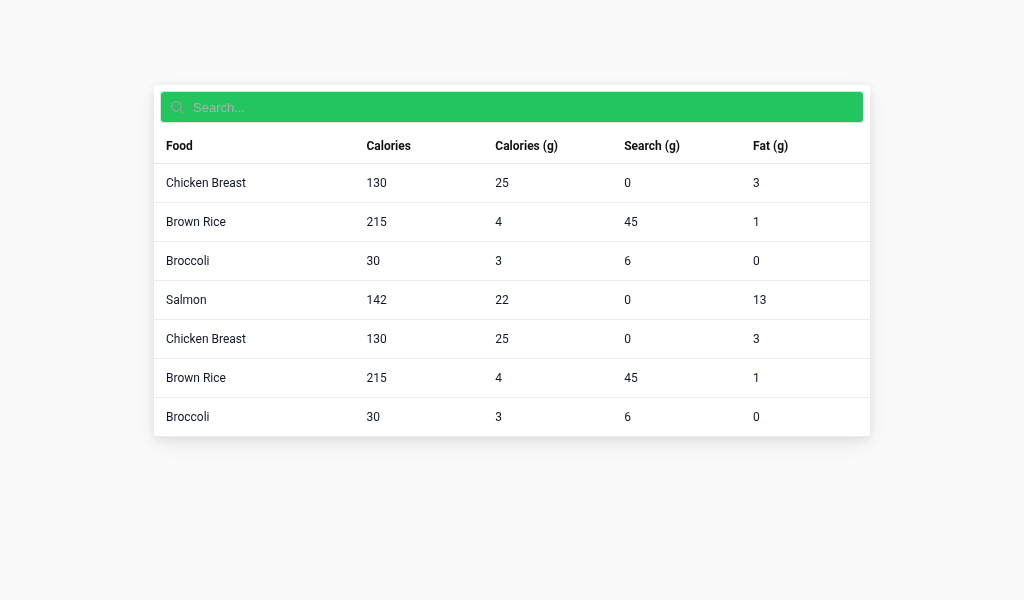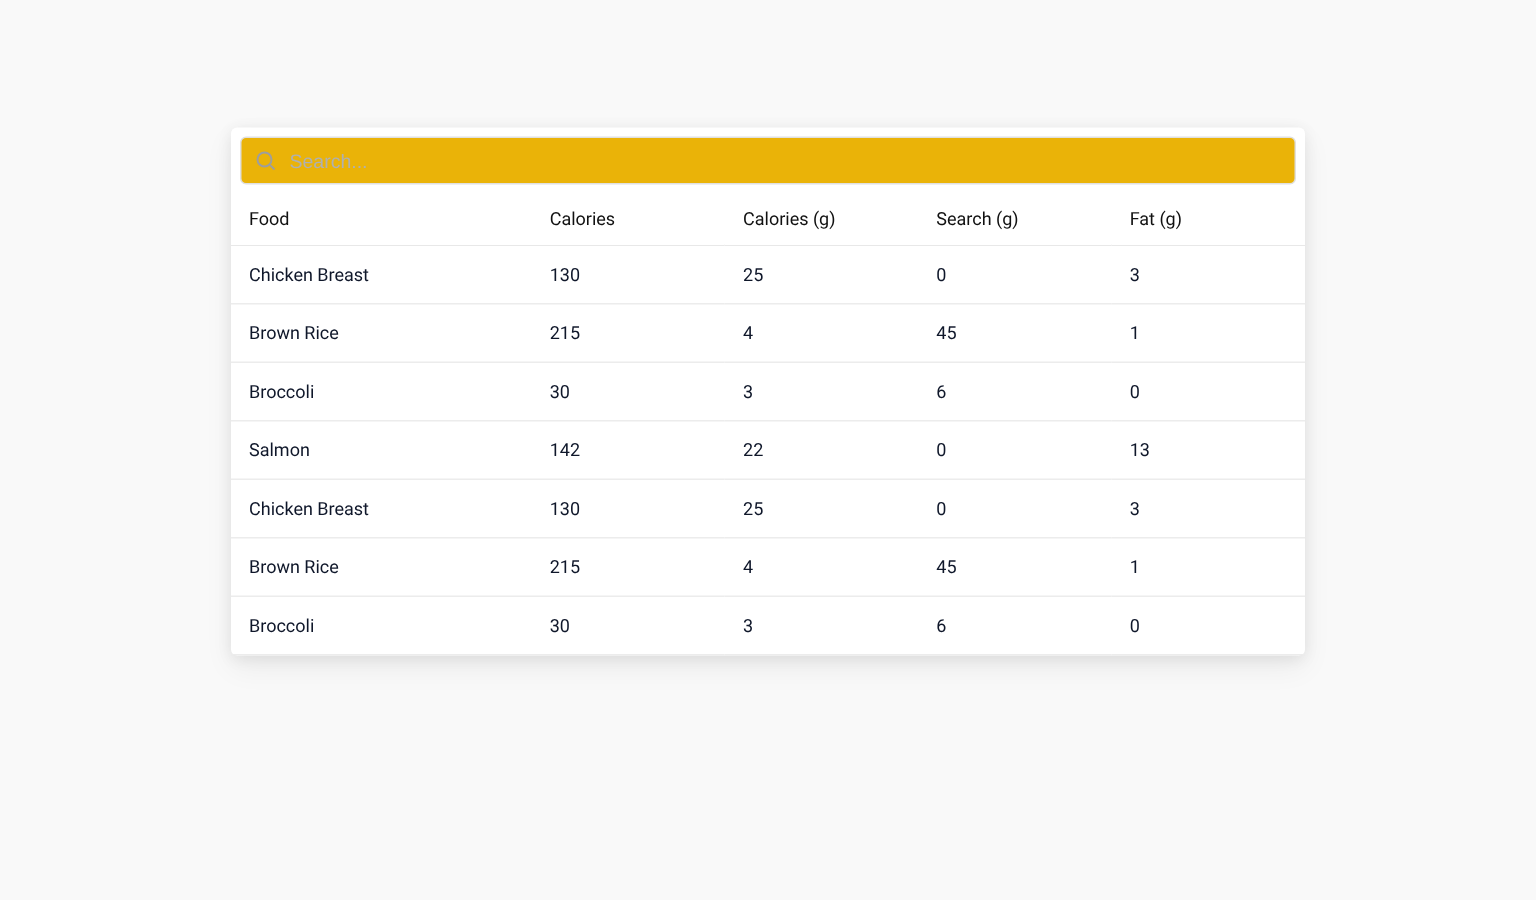--- a/index.html
+++ b/index.html
@@ -29,21 +29,21 @@
     }
     .search-wrap {
       padding: 6px;
     }
     .search-field {
       display: flex;
       align-items: center;
       border: 1px solid #e0e0e0;
       border-radius: 4px;
       padding: 7px 8px;
-      background: #eab308;
+      background: #22c55e;
     }
     .search-field svg {
       width: 16px;
       height: 16px;
       stroke: #9e9e9e;
       fill: none;
       stroke-width: 2;
       flex-shrink: 0;
     }
     .search-field input {
@@ -62,21 +62,21 @@
       overflow-y: auto;
       flex: 1;
     }
     table {
       width: 100%;
       border-collapse: collapse;
       font-size: 12px;
     }
     thead th {
       text-align: left;
-      font-weight: 400;
+      font-weight: 700;
       color: #111;
       padding: 10px 12px;
       border-bottom: 1px solid #e8e8e8;
       position: sticky;
       top: 0;
       background: #fff;
     }
     tbody td {
       padding: 12px 12px;
       border-bottom: 1px solid #ececec;

